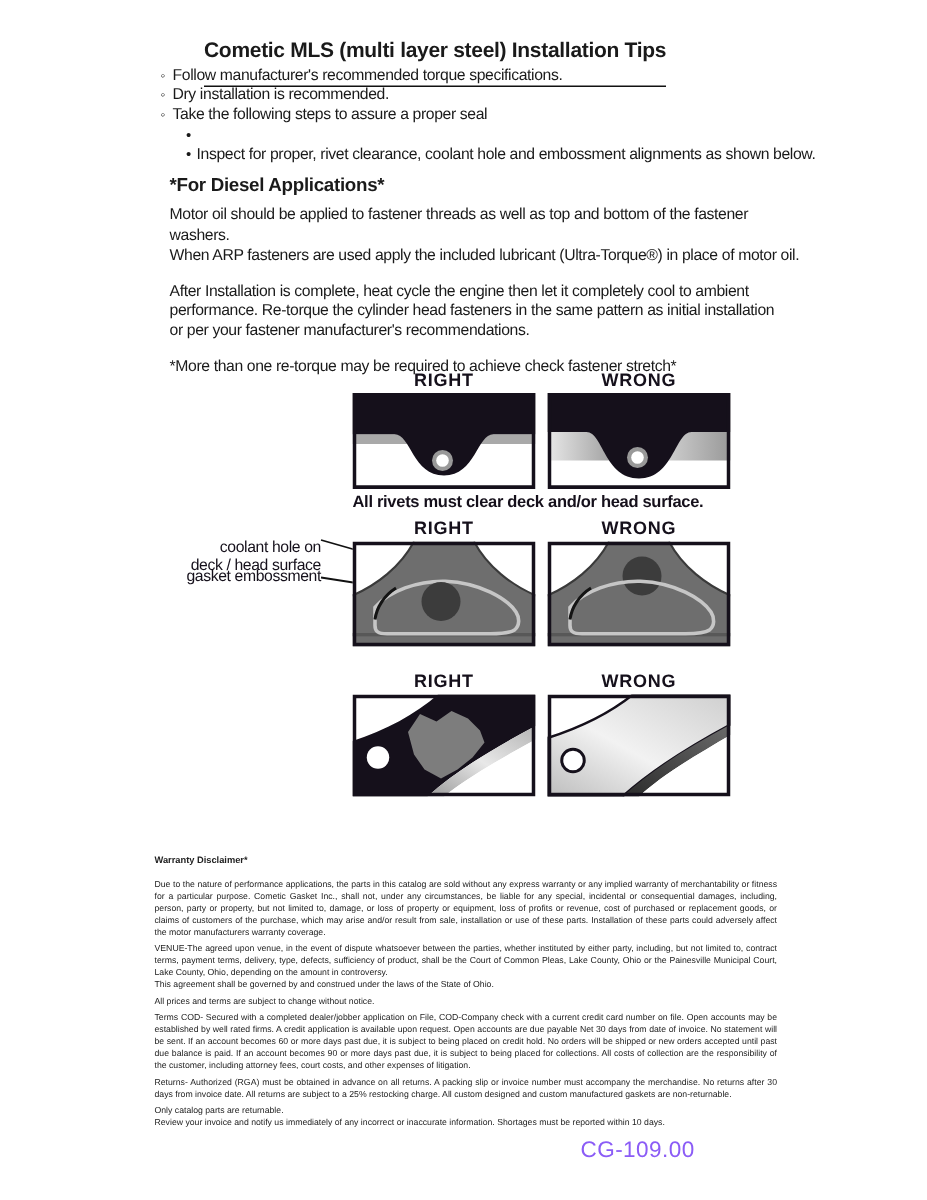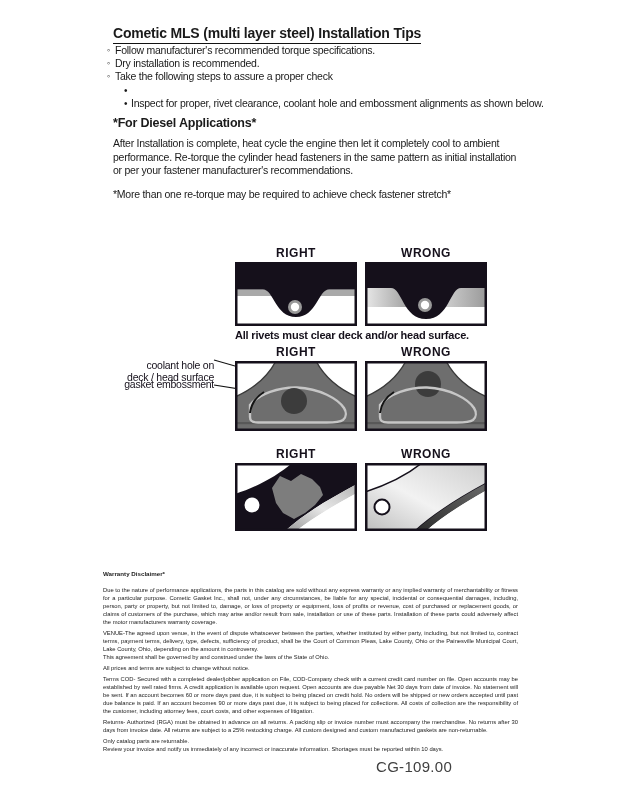--- a/index.html
+++ b/index.html
@@ -1,21 +1,21 @@
 <!DOCTYPE html>
 <html><head>
 <meta charset="utf-8">
 <style>
   html,body{margin:0;padding:0;background:#ffffff;}
   .page{position:relative;width:618px;height:800px;background:#ffffff;overflow:hidden;
         font-family:"Liberation Sans", sans-serif;color:#1a1a1a;}
   .preline{white-space:pre-line;}
 
   .title{position:absolute;left:113px;top:25px;font-size:14px;font-weight:bold;letter-spacing:-0.2px;}
-  .title span{border-bottom:1.6px solid #111;padding-bottom:2px;}
+  .title span{border-bottom:1.6px solid #111;padding-bottom:16px;margin-left:23px;}
 
   .tips{position:absolute;left:107px;top:44px;font-size:10.5px;line-height:13.2px;letter-spacing:-0.25px;}
   .tip{display:flex;}
   .tip .glyph{width:8px;font-size:9px;}
   .subtip{display:flex;margin-left:17px;}
   .subtip .glyph{width:7px;font-size:10px;}
 
   .diesel{position:absolute;left:113px;top:117px;width:420px;font-size:10.5px;line-height:13.4px;letter-spacing:-0.25px;}
   .diesel h2{margin:0 0 7px 0;font-size:12.5px;letter-spacing:-0.2px;}
   .diesel p{margin:0 0 10px 0;}
@@ -29,21 +29,21 @@
 
   .anno{position:absolute;width:107px;text-align:right;font-size:10.5px;line-height:11.5px;letter-spacing:-0.25px;color:#15101b;}
   .anno-1{left:107px;top:360px;}
   .anno-2{left:107px;top:379px;}
   .leader{position:absolute;left:107px;top:340px;}
 
   .disclaimer{position:absolute;left:103px;top:570px;width:415px;font-size:5.8px;line-height:8px;
               text-align:justify;color:#222;}
   .disclaimer h3{margin:0 0 8px 0;font-size:6.2px;}
   .disclaimer .blk{margin:0 0 3px 0;}
-  .partnum{position:absolute;left:376px;top:758px;font-size:15px;letter-spacing:0.3px;color:#404040;}
+  .partnum{position:absolute;left:387px;top:758px;font-size:15px;letter-spacing:0.3px;color:#8b5cf6;}
 </style>
 </head>
 <body>
 
 <div class="page">
 
   <div class="title">
     <span>Cometic MLS (multi layer steel) Installation Tips</span>
   </div>
 
@@ -51,33 +51,35 @@
     <div class="tip">
       <span class="glyph">◦</span>
       <span>Follow manufacturer's recommended torque specifications.</span>
     </div>
     <div class="tip">
       <span class="glyph">◦</span>
       <span>Dry installation is recommended.</span>
     </div>
     <div class="tip">
       <span class="glyph">◦</span>
-      <span>Take the following steps to assure a proper check</span>
+      <span>Take the following steps to assure a proper seal</span>
     </div>
     <div class="subtip">
       <span class="glyph">•</span>
     </div>
     <div class="subtip">
       <span class="glyph">•</span>
       <span>Inspect for proper, rivet clearance, coolant hole and embossment alignments as shown below.</span>
     </div>
   </div>
 
   <div class="diesel">
     <h2>*For Diesel Applications*</h2>
+    <p class="preline">Motor oil should be applied to fastener threads as well as top and bottom of the fastener washers.
+When ARP fasteners are used apply the included lubricant (Ultra-Torque®) in place of motor oil.</p>
     <p class="preline">After Installation is complete, heat cycle the engine then let it completely cool to ambient
 performance. Re-torque the cylinder head fasteners in the same pattern as initial installation
 or per your fastener manufacturer's recommendations.</p>
     <p>*More than one re-torque may be required to achieve check fastener stretch*</p>
   </div>
 
   <div class="diag-row" style="top:228px;">
     <div class="diag-labels">
       <span>RIGHT</span>
       <span>WRONG</span>

